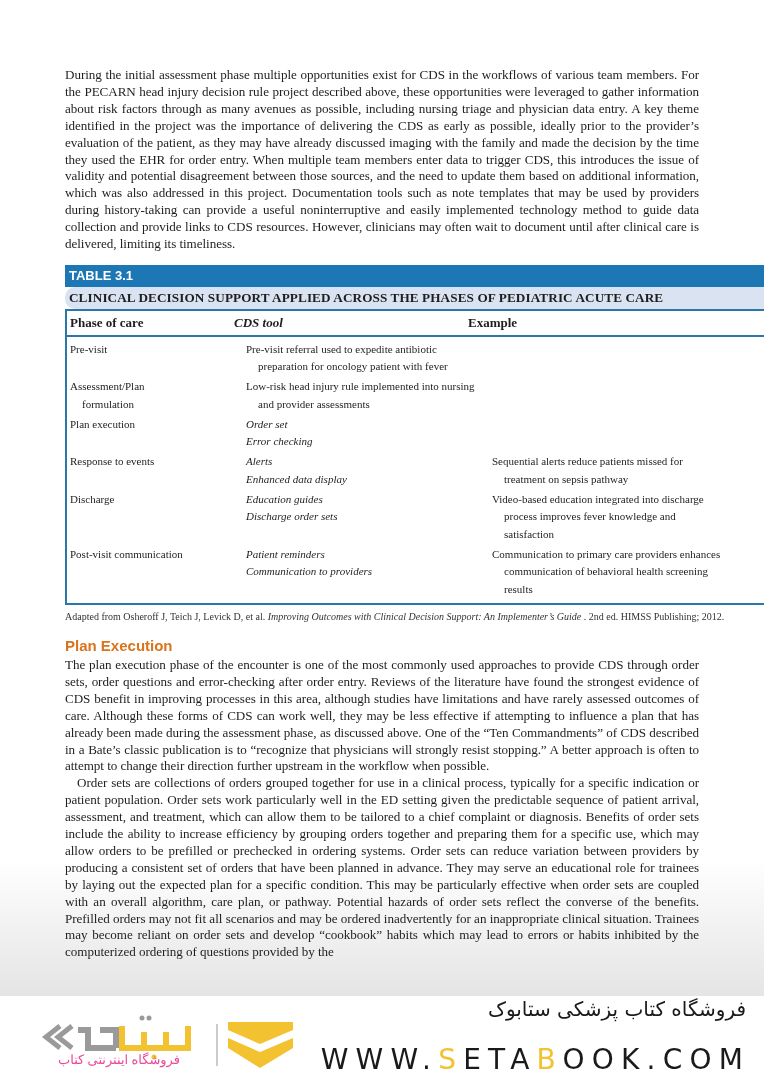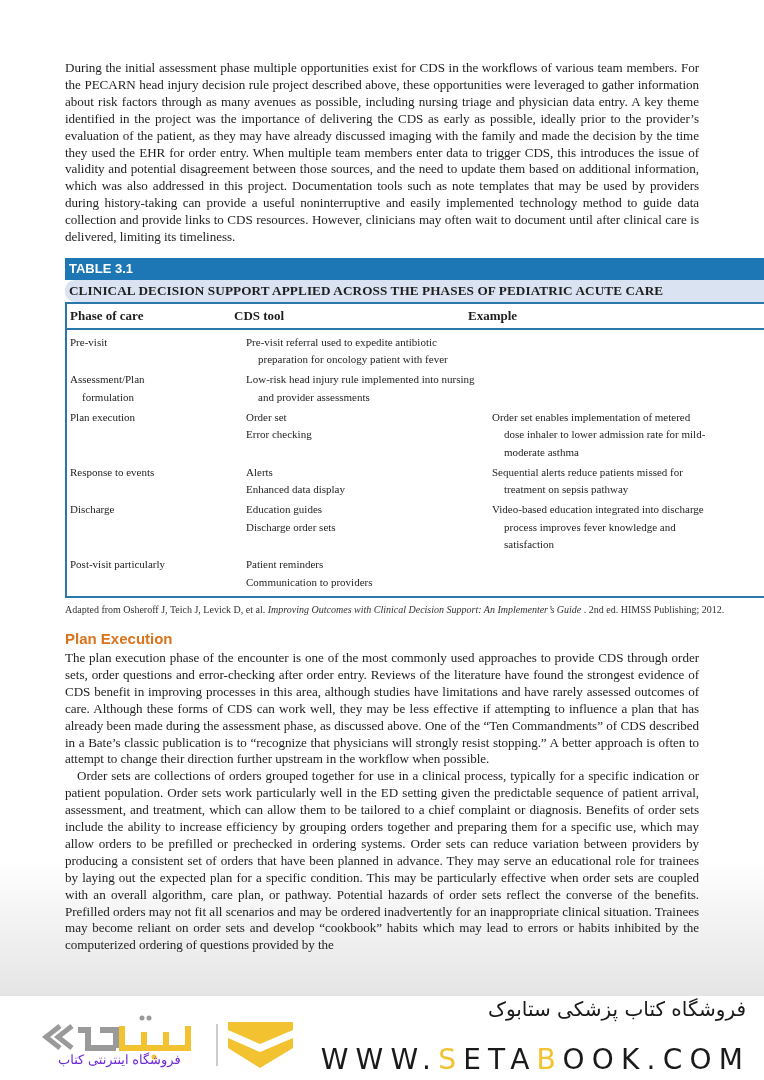--- a/index.html
+++ b/index.html
@@ -7,21 +7,21 @@
     width: 764px; height: 1080px; overflow: hidden; position: relative;
     background: #ffffff;
     font-family: "Liberation Serif", serif;
     color: #1e1e1e;
   }
   .page {
     position: absolute; left: 0; top: 0; width: 764px; height: 1000px;
     background: linear-gradient(to bottom, #ffffff 0px, #ffffff 860px, #f1f1f1 930px, #e4e4e4 1000px);
   }
   .content {
-    position: absolute; left: 65px; top: 60px; width: 634px;
+    position: absolute; left: 65px; top: 67px; width: 634px;
   }
   p.body {
     margin: 0; font-size: 13.1px; line-height: 16.9px; text-align: justify;
     letter-spacing: -0.05px;
   }
   p.body.indent { text-indent: 12px; }
   .table-wrap { margin-top: 12px; width: 758px; }
   .tbl-label {
     background: #1d77b5; color: #ffffff;
     font-family: "Liberation Sans", sans-serif; font-weight: bold;
@@ -34,41 +34,41 @@
     border-radius: 10px;
   }
   .tbl-box {
     border: 2px solid #2a78aa; border-top: none;
   }
   .tbl-head {
     display: flex; font-weight: bold; font-size: 13px; height: 24px; line-height: 24px;
     border-top: 2px solid #2a78aa; border-bottom: 2px solid #2a78aa; align-items: flex-end;
   }
   .c1 { width: 164px; padding-left: 3px; }
-  .c2 { width: 234px; }
+  .c2 { width: 234px; font-style: italic; }
   .c3 { width: 230px; }
   .tbl-body { padding-top: 4px; padding-bottom: 2px; }
   .row { display: flex; font-size: 11px; line-height: 17.5px; margin-bottom: 2.5px; gap: 12px; }
   .row .cell-text { display: block; }
   .hang { padding-left: 12px; text-indent: -12px; }
   .source-note {
     font-size: 10px; line-height: 13px; margin-top: 5px; color: #333;
   }
   .source-note i { font-style: italic; }
   h2.section {
     margin: 14px 0 2px 0; font-family: "Liberation Sans", sans-serif; font-weight: bold;
     font-size: 15px; color: #d9731c; line-height: 18px;
   }
   .footer {
     position: absolute; left: 0; top: 996px; width: 764px; height: 84px; background: #ffffff;
   }
   .logo { position: absolute; left: 38px; top: 1012px; width: 260px; height: 60px; }
   .logo-sub {
-    position: absolute; left: 58px; top: 1052px; font-size: 13px; color: #6d28d9;
-    font-family: Liberation Sans, sans-serif; direction: rtl; letter-spacing: 0px;
+    position: absolute; left: 58px; top: 1052px; font-size: 13px; color: #ec4899;
+    font-family: Liberation Serif, serif; direction: rtl; letter-spacing: 0px;
   }
   .site-fa {
     position: absolute; right: 18px; top: 997px; font-family: "DejaVu Sans", sans-serif;
     font-size: 20px; color: #1a1a1a; direction: rtl;
   }
   .site-url {
     position: absolute; right: 14px; top: 1043px; font-family: "DejaVu Sans", sans-serif;
     font-size: 28px; letter-spacing: 7.2px; color: #1a1a1a;
   }
   .site-url .hl { color: #f2c230; }
@@ -111,23 +111,20 @@
           </div>
 
           <div class="row">
             <div class="c1">
                 <span class="cell-text">Plan execution</span>
               </div>
             <div class="c2">
               <span class="cell-text">Order set</span>
               <span class="cell-text">Error checking</span>
             </div>
-            <div class="c3">
-                <span class="cell-text hang" style="padding-right:14px">Order set enables implementation of metered dose inhaler to lower admission rate for mild-moderate asthma</span>
-              </div>
           </div>
 
           <div class="row">
             <div class="c1">
                 <span class="cell-text">Response to events</span>
               </div>
             <div class="c2">
               <span class="cell-text">Alerts</span>
               <span class="cell-text">Enhanced data display</span>
             </div>
@@ -144,26 +141,29 @@
               <span class="cell-text">Education guides</span>
               <span class="cell-text">Discharge order sets</span>
             </div>
             <div class="c3">
                 <span class="cell-text hang">Video-based education integrated into discharge process improves fever knowledge and satisfaction</span>
               </div>
           </div>
 
           <div class="row">
             <div class="c1">
-                <span class="cell-text">Post-visit particularly</span>
+                <span class="cell-text">Post-visit communication</span>
               </div>
             <div class="c2">
               <span class="cell-text">Patient reminders</span>
               <span class="cell-text">Communication to providers</span>
             </div>
+            <div class="c3">
+                <span class="cell-text hang">Communication to primary care providers enhances communication of behavioral health screening results</span>
+              </div>
           </div>
 
         </div>
       </div>
       <div class="source-note"><span>Adapted from Osheroff J, Teich J, Levick D, et al. </span><i>Improving Outcomes with Clinical Decision Support: An Implementer’s Guide</i><span> . 2nd ed. HIMSS Publishing; 2012.</span></div>
     </div>
 
     <h2 class="section">Plan Execution</h2>
     <p class="body">The plan execution phase of the encounter is one of the most commonly used approaches to provide CDS through order sets, order questions and error-checking after order entry. Reviews of the literature have found the strongest evidence of CDS benefit in improving processes in this area, although studies have limitations and have rarely assessed outcomes of care. Although these forms of CDS can work well, they may be less effective if attempting to influence a plan that has already been made during the assessment phase, as discussed above. One of the “Ten Commandments” of CDS described in a Bate’s classic publication is to “recognize that physicians will strongly resist stopping.” A better approach is often to attempt to change their direction further upstream in the workflow when possible.</p>
     <p class="body indent">Order sets are collections of orders grouped together for use in a clinical process, typically for a specific indication or patient population. Order sets work particularly well in the ED setting given the predictable sequence of patient arrival, assessment, and treatment, which can allow them to be tailored to a chief complaint or diagnosis. Benefits of order sets include the ability to increase efficiency by grouping orders together and preparing them for a specific use, which may allow orders to be prefilled or prechecked in ordering systems. Order sets can reduce variation between providers by producing a consistent set of orders that have been planned in advance. They may serve an educational role for trainees by laying out the expected plan for a specific condition. This may be particularly effective when order sets are coupled with an overall algorithm, care plan, or pathway. Potential hazards of order sets reflect the converse of the benefits. Prefilled orders may not fit all scenarios and may be ordered inadvertently for an inappropriate clinical situation. Trainees may become reliant on order sets and develop “cookbook” habits which may lead to errors or habits inhibited by the computerized ordering of questions provided by the</p>

